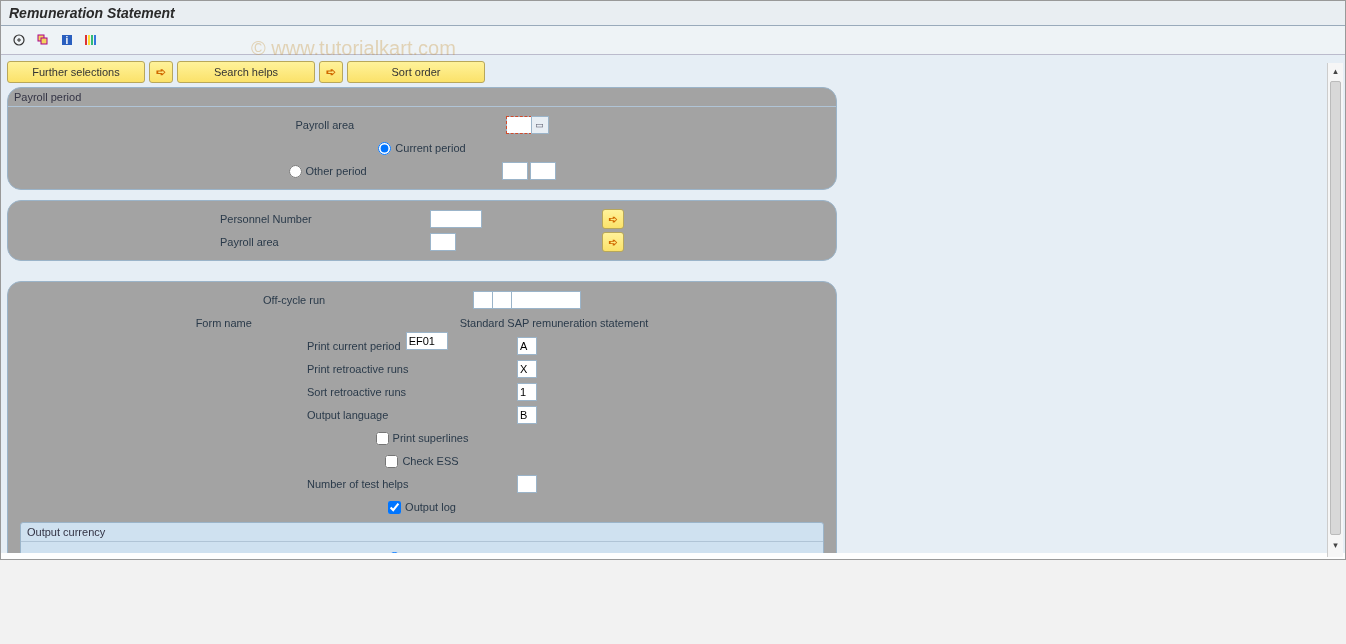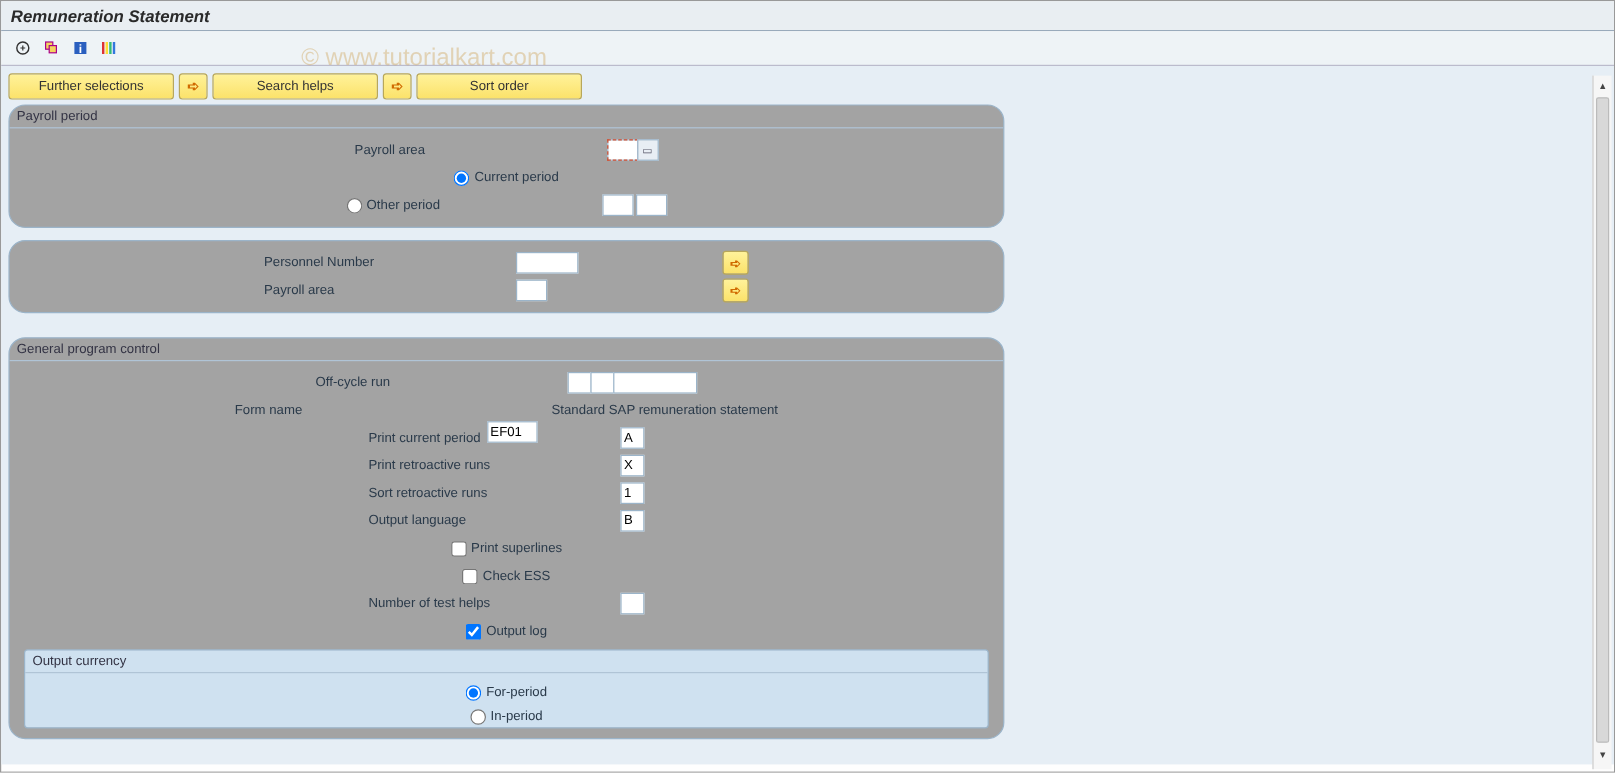--- a/index.html
+++ b/index.html
@@ -4,21 +4,21 @@
 <style>
   * { box-sizing: border-box; }
   html, body {
     margin: 0; padding: 0;
     font-family: Arial, sans-serif;
     font-size: 11px;
     background: #f2f2f2;
   }
   .page {
     width: 1346px;
-    height: 644px;
+    height: 560px;
     position: relative;
     background: #fefefe;
     border: 1px solid #999;
   }
   .titlebar {
     background: #e9eef2;
     border-bottom: 1px solid #99aabb;
     padding: 4px 8px;
     font-style: italic;
     font-weight: bold;
@@ -246,21 +246,20 @@
         </div>
         <div class="row">
           <span class="label">Payroll area</span>
           <input class="input small" value="" style="">
           <span class="multi-btn" style="margin-left:146px">➪</span>
         </div>
       </div>
     </div>
 
     <div class="groupbox" style="margin-top:20px">
-      <div class="groupbox-title">General program control</div>
       <div class="groupbox-body">
         <div class="row">
           <span class="label">Off-cycle run</span>
           <input class="input tiny" value="" style="">
           <input class="input tiny" style="margin-left: -1px;" value="">
           <input class="input wide" style="margin-left: -1px;" value="">
         </div>
         <div class="row">
           <span class="label">Form name</span>
           <input class="input code" value="EF01" style="">

